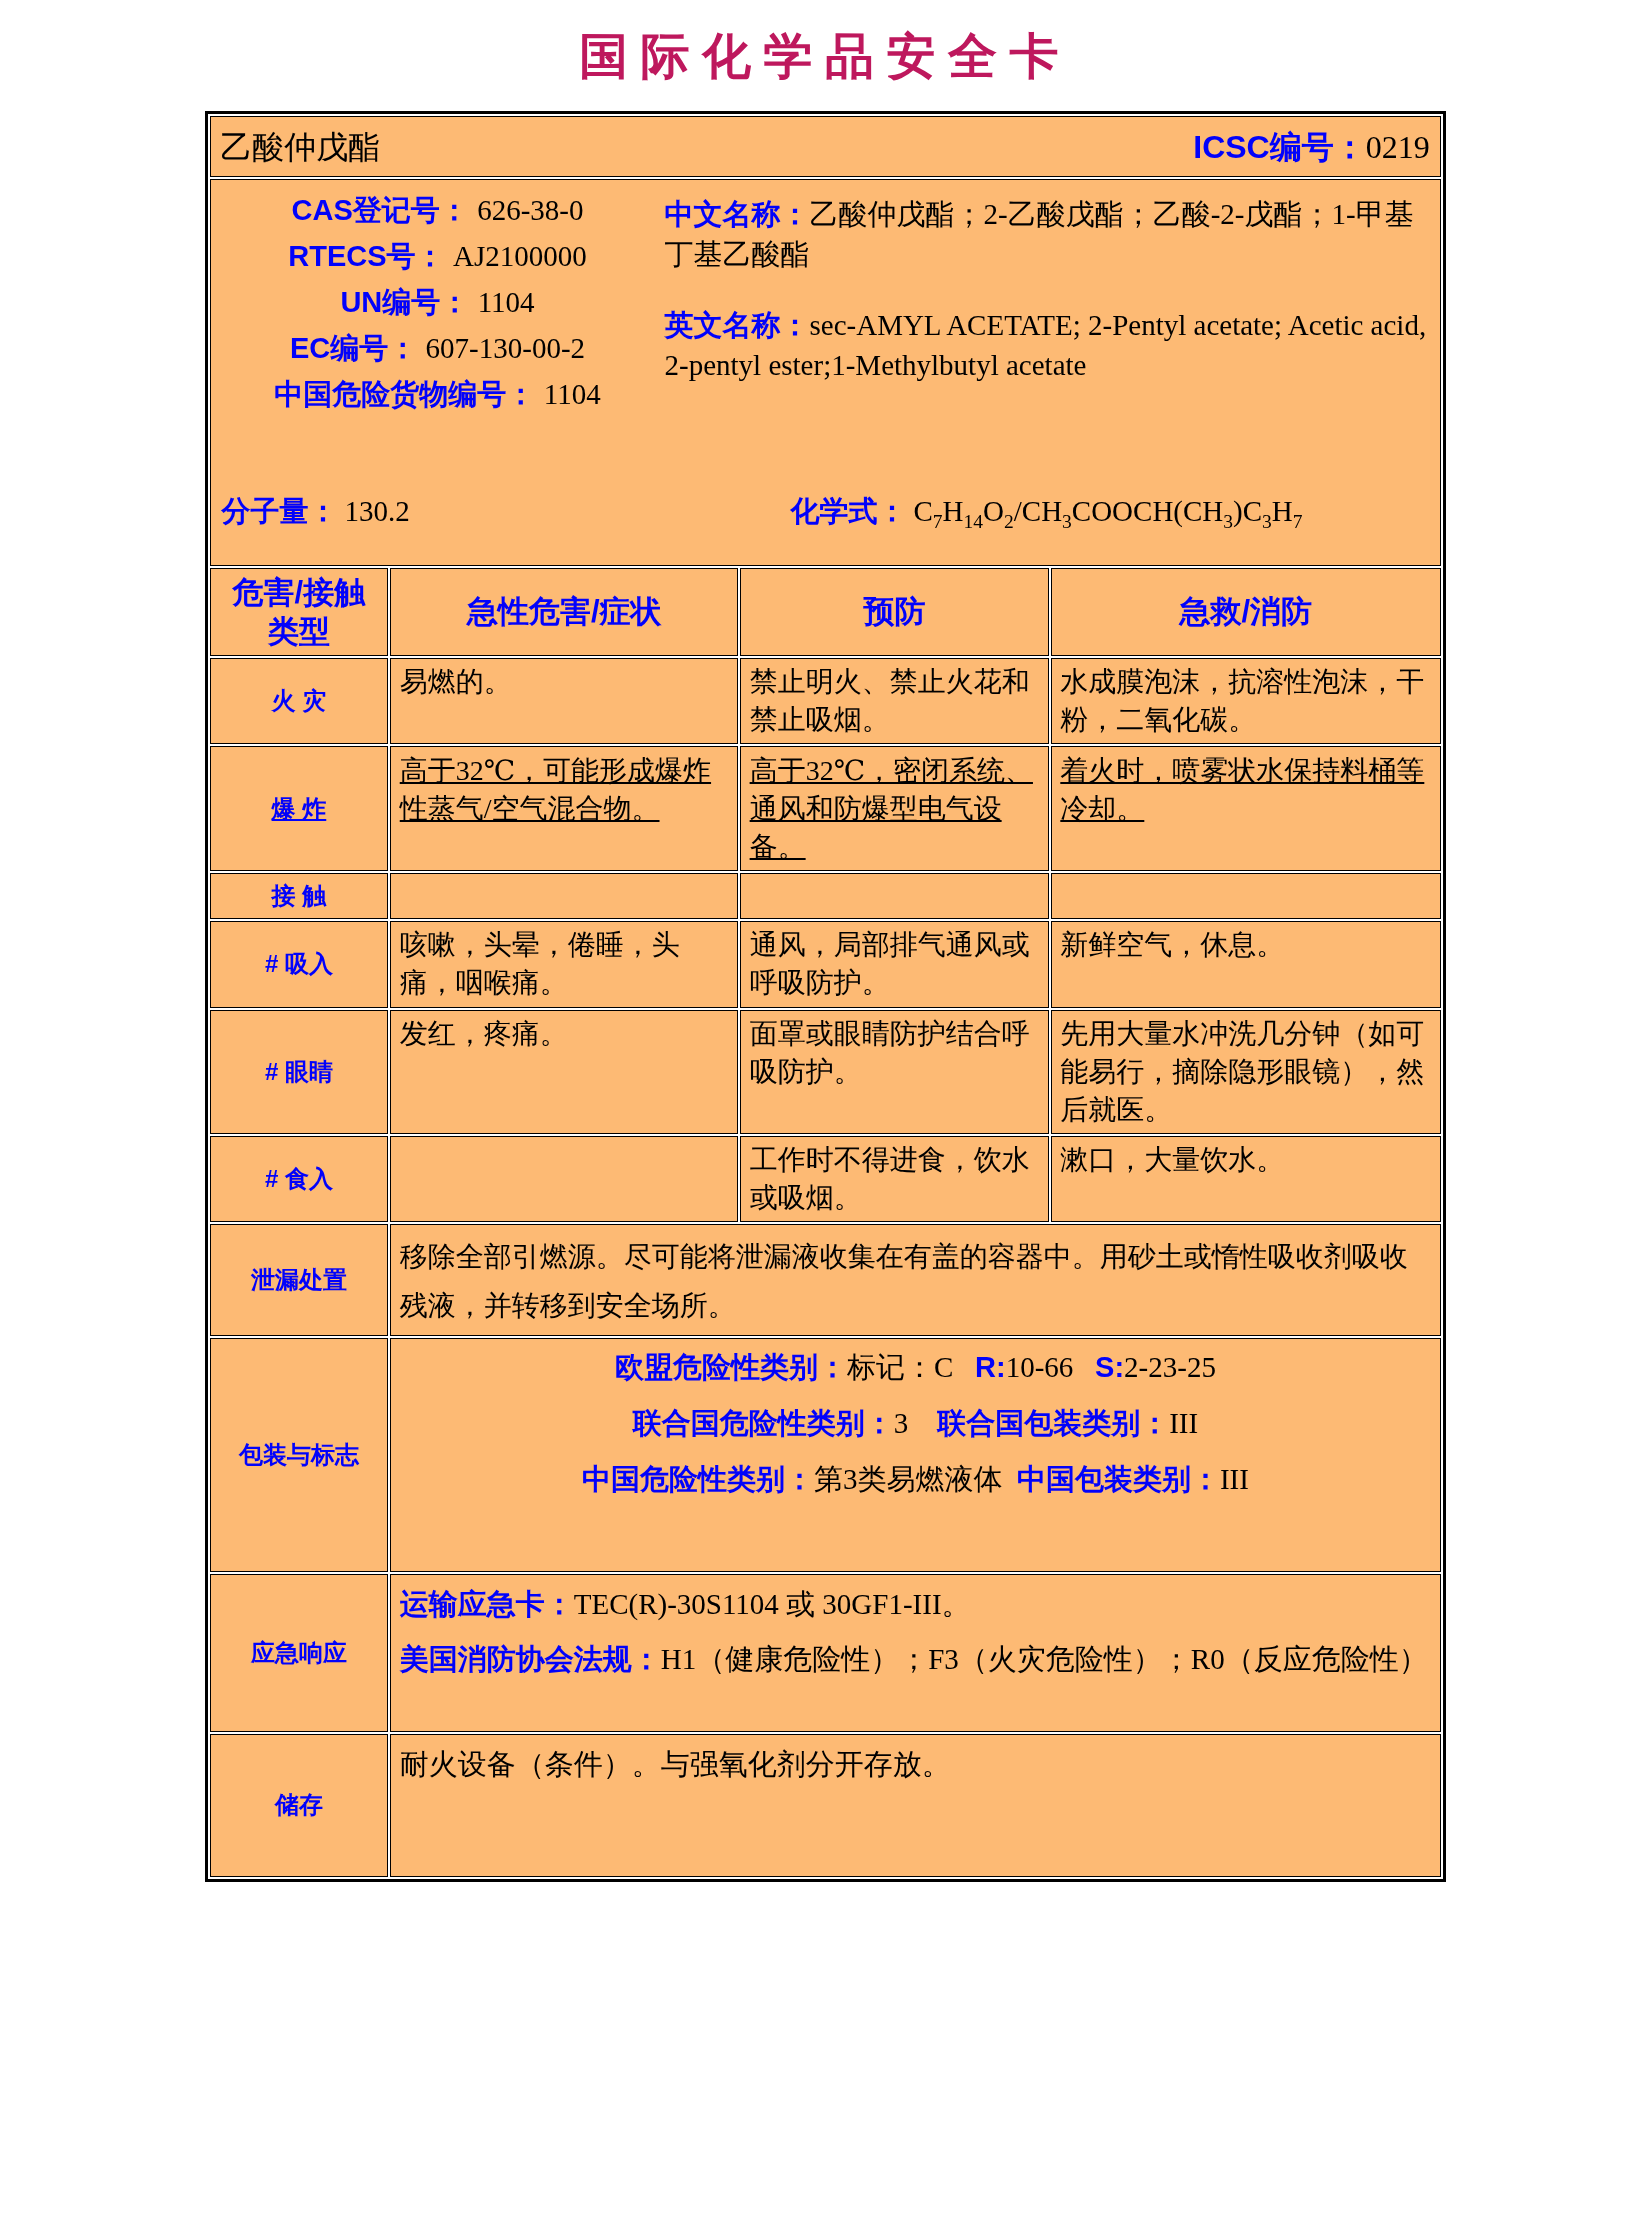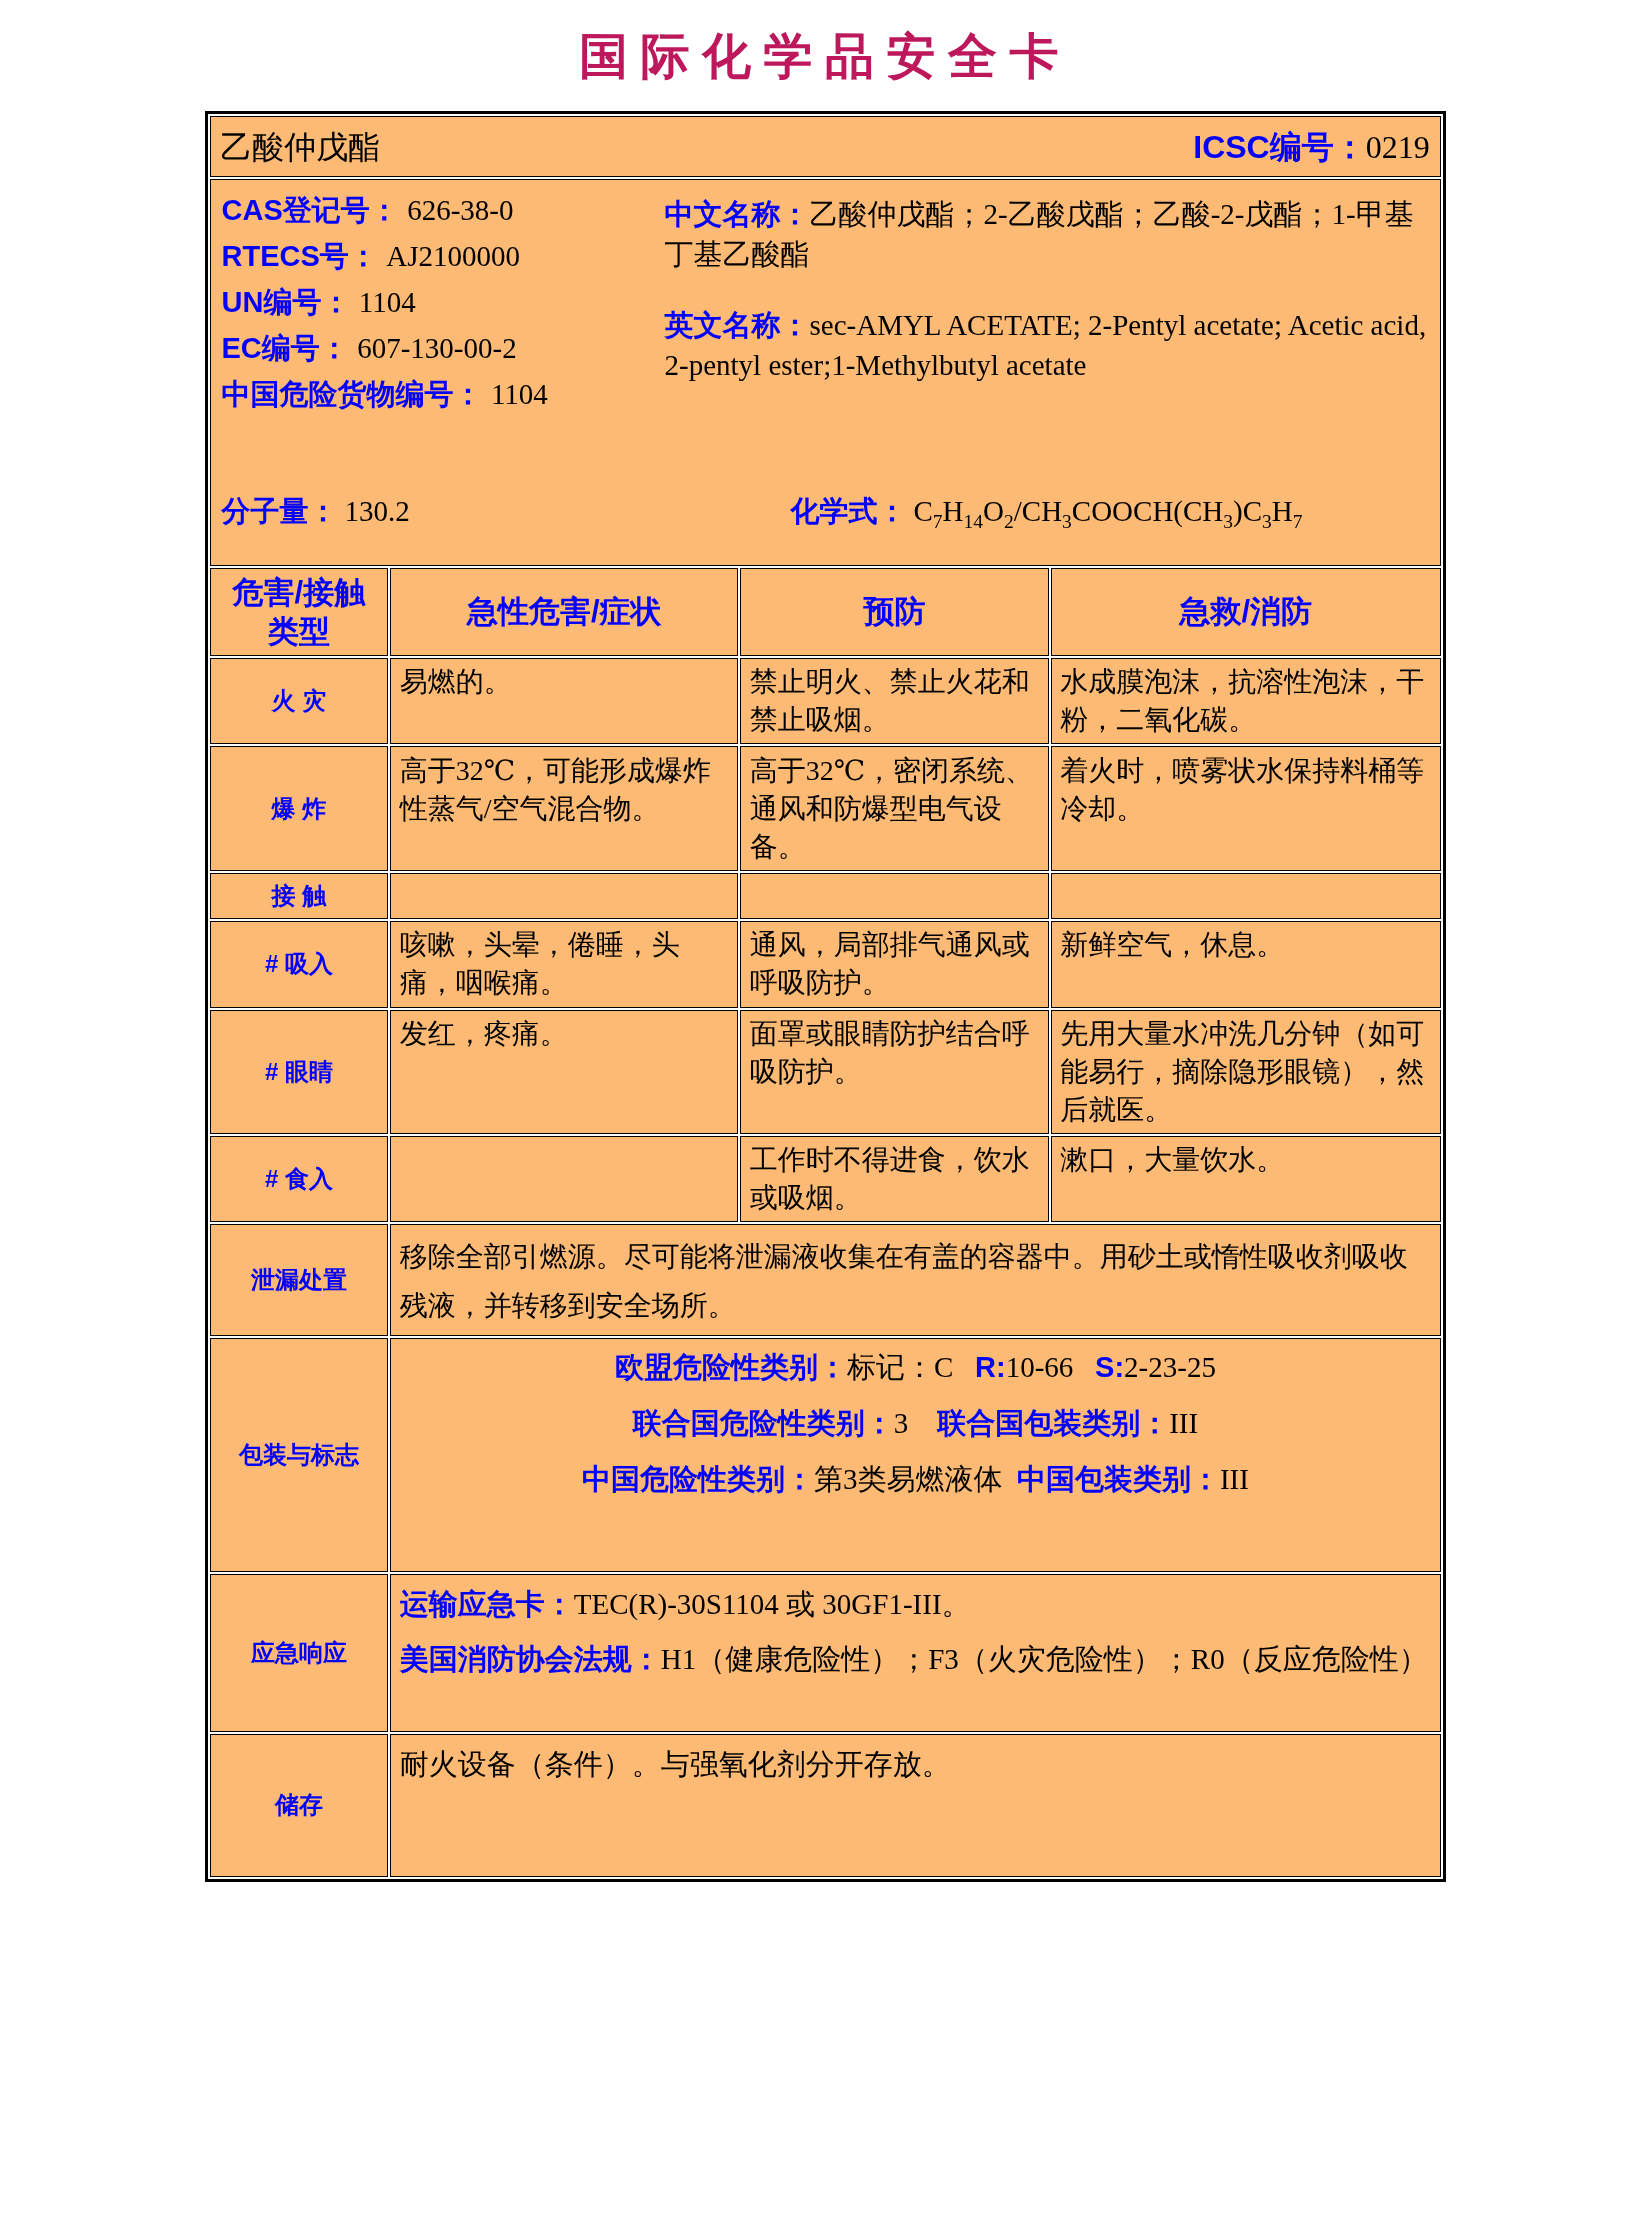--- a/index.html
+++ b/index.html
@@ -48,21 +48,21 @@
   tr.r-name td{height:59px;padding:0 9.8px;}
   .titlebar{display:flex;justify-content:space-between;align-items:center;height:100%;}
   .titlebar .substance{font-size:32px;color:#000;}
   .titlebar .icsc{font-size:32px;white-space:nowrap;}
   .titlebar .icsc .lbl{font-size:32px;}
   
   tr.r-ident td{height:354px;padding:14px 11px 16.7px 11px;}
   .ident-wrap{display:flex;height:335px;}
   .ident-left{width:432px;flex:none;display:flex;flex-direction:column;}
   .ident-right{flex:1;display:flex;flex-direction:column;padding-left:11px;align-items:center;}
-  .id-line{font-size:29px;line-height:32px;margin-bottom:14px;white-space:nowrap;}
+  .id-line{font-size:29px;line-height:32px;margin-bottom:14px;white-space:nowrap;text-align:center;}
   .id-line .lbl,.bottom-line .lbl{font-size:29px;}
   .id-line .val{margin-left:8.4px;}
   .name-para{margin:0 0 31px 0;font-size:29px;line-height:40px;}
   .bottom-line{margin-top:auto;font-size:29px;line-height:35px;white-space:nowrap;}
   .bottom-line .val{margin-left:7px;}
   .formula sub{font-size:19.5px;line-height:0;}
   
   tr.r-head th{
     height:78px;
     text-align:center;
@@ -80,21 +80,21 @@
     vertical-align:middle;
     font-size:24px;
     color:#0202fb;
     font-weight:bold;
     font-family:"Liberation Sans","DejaVu Sans",sans-serif;
     white-space:pre-line;
     line-height:36px;
   }
   td.cell{font-size:28px;line-height:38px;}
   tr.r-fire td{height:70px;}
-  tr.r-expl td{height:113px;}
+  tr.r-expl td{height:113px;text-decoration:underline;}
   tr.r-contact td{height:36px;}
   tr.r-inhale td{height:74px;}
   tr.r-skin td{height:70px;}
   tr.r-eyes td{height:114px;}
   tr.r-ingest td{height:71px;}
   tr.r-spill td{height:96px;}
   tr.r-pack td{height:224px;text-align:center;}
   tr.r-emerg td{height:148px;}
   tr.r-store td{height:132px;}
   td.spill-cell{line-height:49px;padding-top:7px;}

